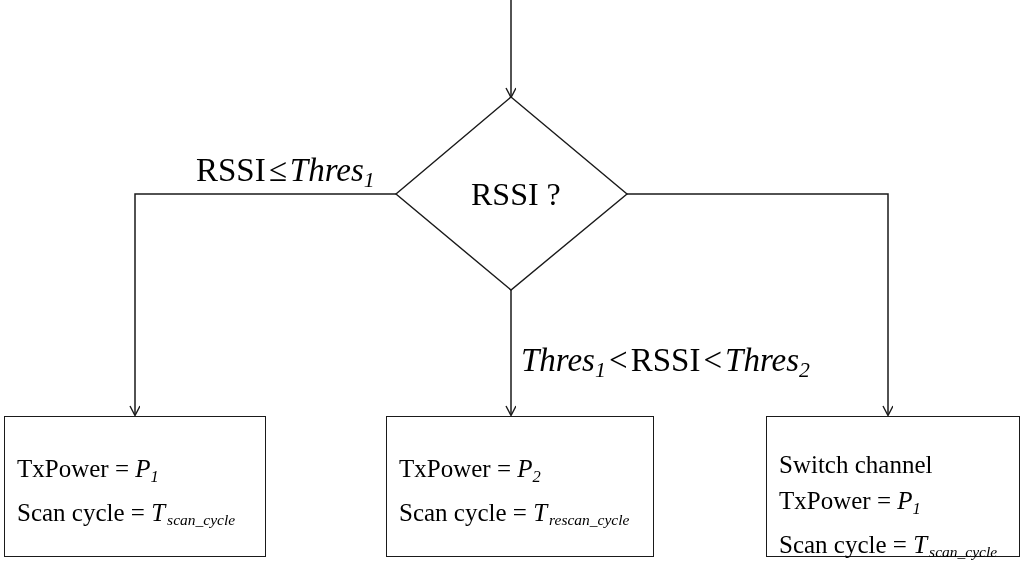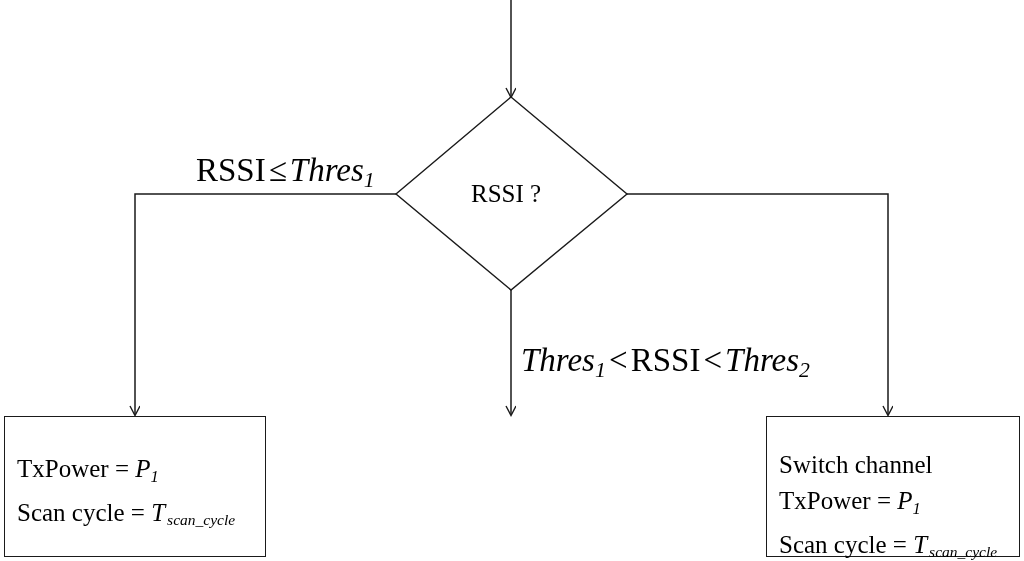--- a/index.html
+++ b/index.html
@@ -41,21 +41,21 @@
   #box-right .box-text { top: 10px; margin-top: 20px; }
 
   .edge-label {
     position: absolute;
     font-size: 33px;
     line-height: 26px;
     white-space: nowrap;
   }
   .diamond-label {
     position: absolute;
-    font-size: 25px;
+    font-size: 32px;
     line-height: 28px;
     white-space: nowrap;
   }
   .it { font-style: italic; }
   .sub {
     font-size: 0.66em;
     vertical-align: -0.28em;
     font-style: italic;
     letter-spacing: 0.2px;
   }
@@ -109,20 +109,32 @@
         <span>TxPower =</span>
         <span class="it">P</span><span class="sub">1</span>
       </div>
       <div>
         <span>Scan cycle =</span>
         <span class="it">T</span><span class="sub-wide">scan_cycle</span>
       </div>
     </div>
   </div>
 
+  <div class="node-box" id="box-mid" style="left:386px; top:416px; width:268px; height:141px;">
+    <div class="box-text">
+      <div>
+        <span>TxPower =</span>
+        <span class="it">P</span><span class="sub">2</span>
+      </div>
+      <div>
+        <span>Scan cycle =</span>
+        <span class="it">T</span><span class="sub-wide">rescan_cycle</span>
+      </div>
+    </div>
+  </div>
 
   <div class="node-box" id="box-right" style="left:766px; top:416px; width:254px; height:141px;">
     <div class="box-text">
       <div>Switch channel</div>
       <div>
         <span>TxPower =</span>
         <span class="it">P</span><span class="sub">1</span>
       </div>
       <div>
         <span>Scan cycle =</span>

